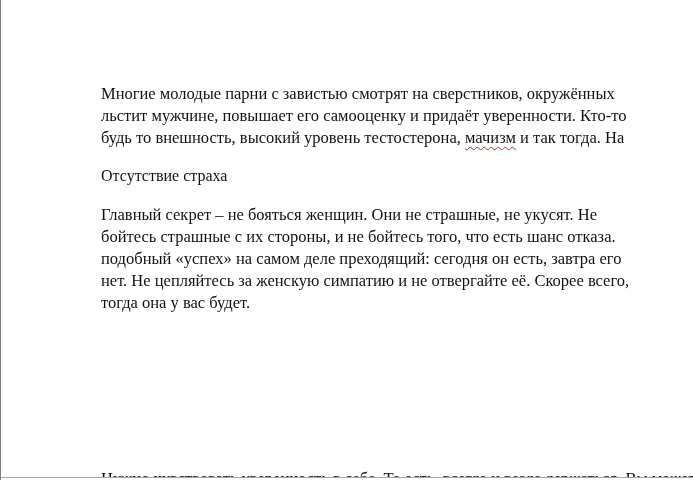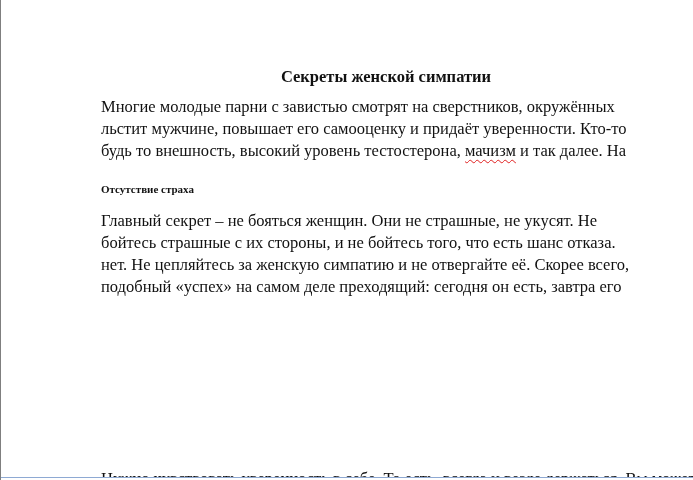--- a/index.html
+++ b/index.html
@@ -31,30 +31,30 @@
     }
     .doc-title {
       font-weight: bold;
       text-align: center;
       margin: 0 0 8px 0;
       font-size: 16.5px;
       line-height: 22px;
       padding-left: 10px;
     }
     .para {
-      margin: 0 0 10px 0;
+      margin: 17px 0 10px 0;
       white-space: nowrap;
     }
     .para .line {
       display: block;
     }
     .heading {
-      font-weight: bold;
+      font-weight: normal;
       margin: 16px 0 10px 0;
-      font-size: 11px;
+      font-size: 16px;
     }
     .spell {
       text-decoration: underline wavy #e02020;
       text-decoration-thickness: 1px;
       text-underline-offset: 3px;
     }
     .clip-line {
       position: absolute;
       left: 100px;
       top: 469px;
@@ -74,35 +74,35 @@
       width: 693px;
       height: 1px;
       background: #8ea9d3;
     }
   </style>
 </head>
 <body>
 
 <div class="page">
   <div class="content">
-    <div class="doc-title">Секреты женской симпатии</div>
 
     <div class="para">
       <span class="line">Многие молодые парни с завистью смотрят на сверстников, окружённых</span>
       <span class="line">льстит мужчине, повышает его самооценку и придаёт уверенности. Кто-то</span>
-      <span class="line"><span>будь то внешность, высокий уровень тестостерона,</span> <span class="spell">мачизм</span><span> и так далее. На</span></span>
+      <span class="line"><span>будь то внешность, высокий уровень тестостерона,</span> <span class="spell">мачизм</span><span> и так тогда. На</span></span>
     </div>
 
     <div class="heading">Отсутствие страха</div>
 
     <div class="para">
       <span class="line">Главный секрет – не бояться женщин. Они не страшные, не укусят. Не</span>
       <span class="line">бойтесь страшные с их стороны, и не бойтесь того, что есть шанс отказа.</span>
+      <span class="line">подобный «успех» на самом деле преходящий: сегодня он есть, завтра его</span>
       <span class="line">нет. Не цепляйтесь за женскую симпатию и не отвергайте её. Скорее всего,</span>
-      <span class="line">подобный «успех» на самом деле преходящий: сегодня он есть, завтра его</span>
+      <span class="line">тогда она у вас будет.</span>
     </div>
 
   </div>
 
   <div class="clip-line">
     <span>Нужно чувствовать уверенность в себе. То есть, всегда и везде держаться. Вы можете</span>
   </div>
 
   <div class="bottom-edge"></div>
 </div>

